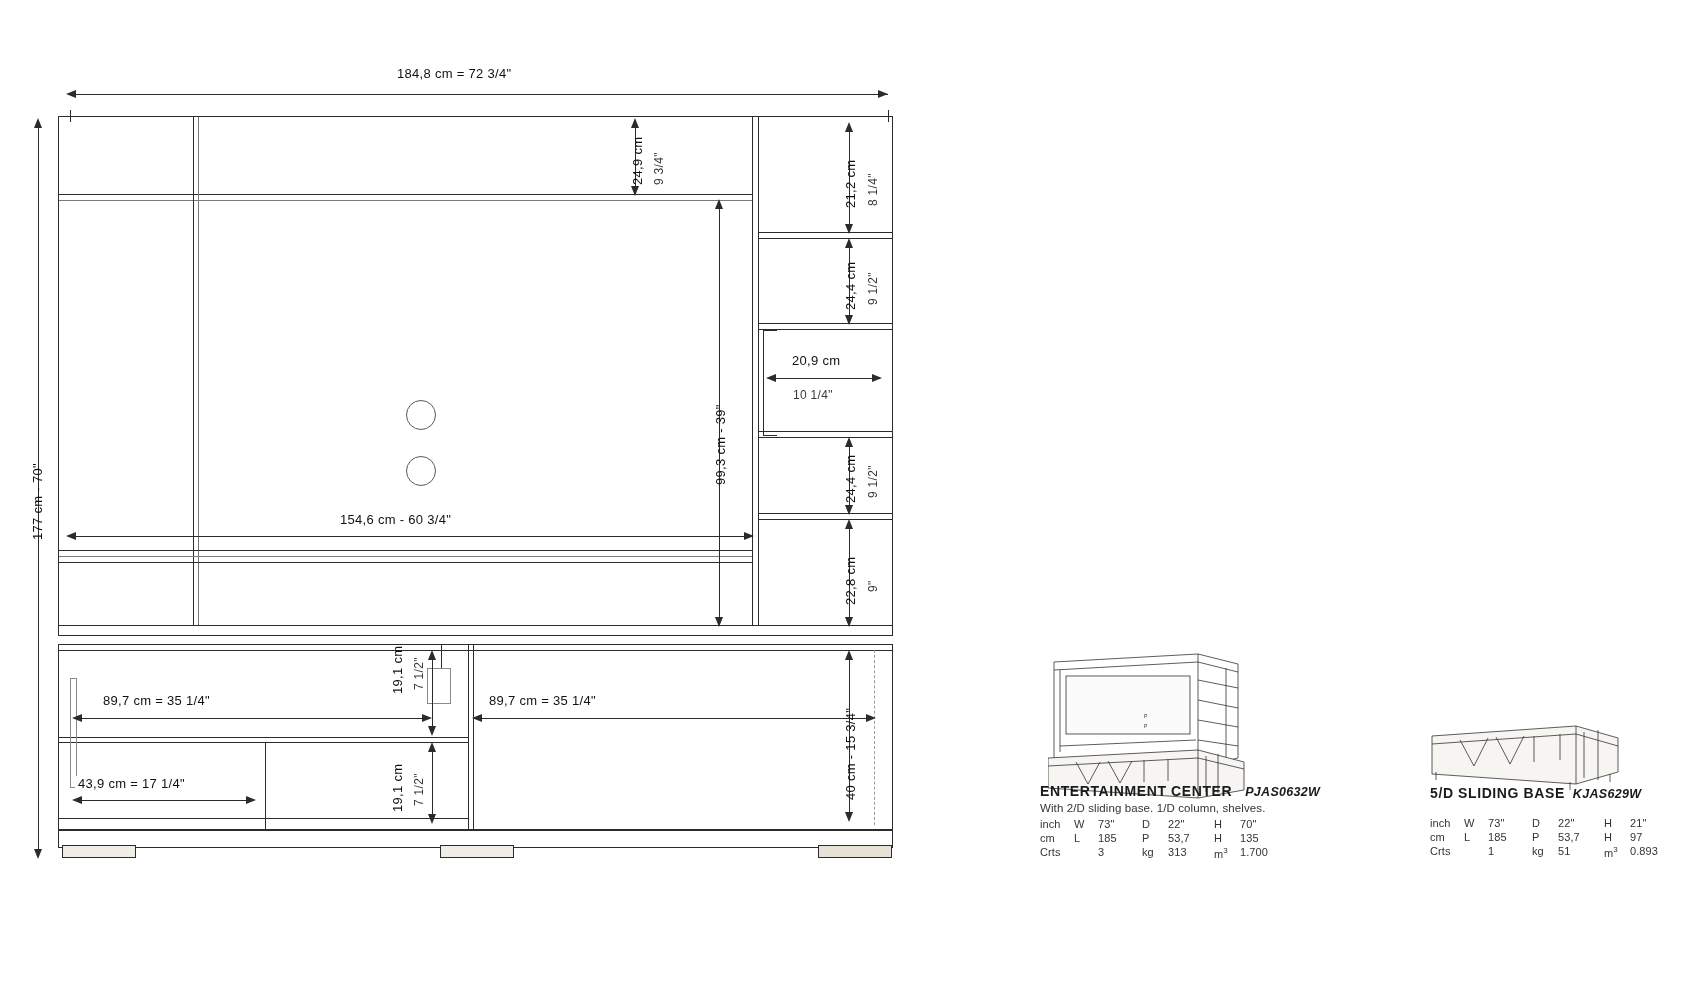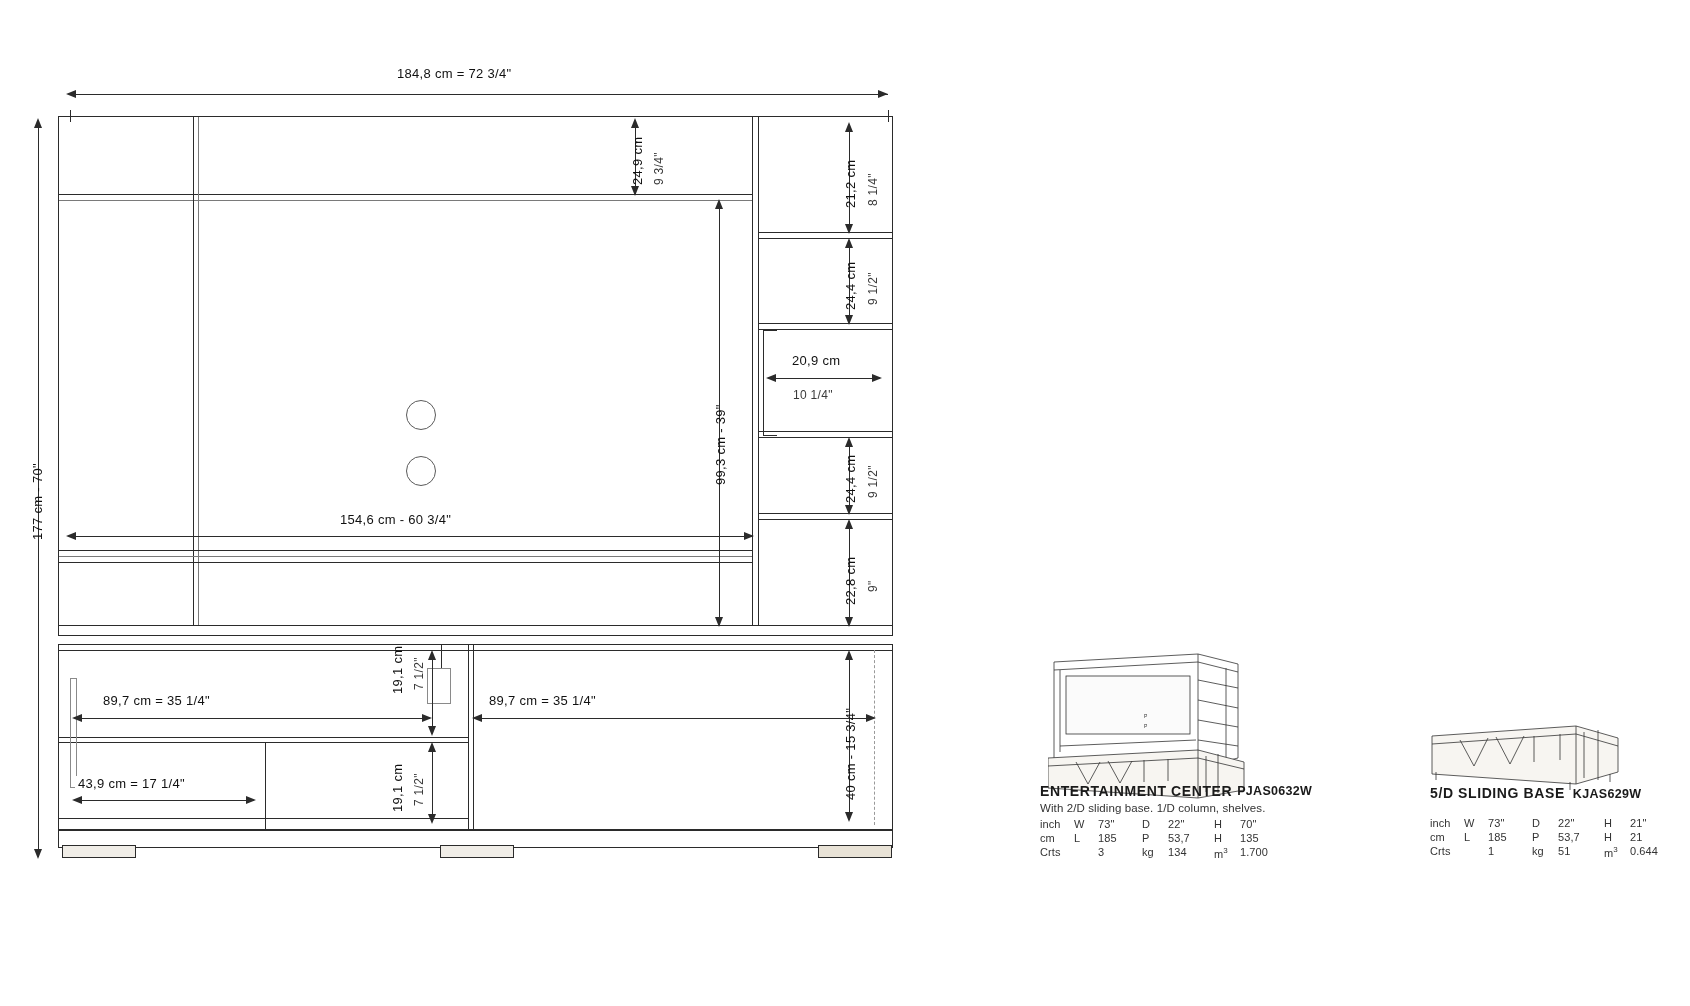--- a/index.html
+++ b/index.html
@@ -25,21 +25,21 @@
   .ah-l{border-top:4px solid transparent;border-bottom:4px solid transparent;border-right:10px solid #2b2b2b;}
   .ah-r{border-top:4px solid transparent;border-bottom:4px solid transparent;border-left:10px solid #2b2b2b;}
   .ah-u{border-left:4px solid transparent;border-right:4px solid transparent;border-bottom:10px solid #2b2b2b;}
   .ah-d{border-left:4px solid transparent;border-right:4px solid transparent;border-top:10px solid #2b2b2b;}
 
   .circ{position:absolute;border:1px solid #5a5a5a;border-radius:50%;}
 
   
   .card{position:absolute;}
   .card .title{font-weight:bold;font-size:14px;letter-spacing:.6px;}
-  .card .code{font-weight:bold;font-size:12.5px;letter-spacing:.3px;}
+  .card .code{font-weight:bold;font-size:12.5px;letter-spacing:.3px;font-style:italic;}
   .card .sub{font-size:11.5px;color:#333;margin-top:3px;letter-spacing:.1px;}
   .spec{font-size:11px;color:#333;display:flex;margin-top:2px;letter-spacing:.1px;}
   .spec span{display:inline-block;}
   .c1{width:34px;}
   .c2{width:24px;}
   .c3{width:44px;}
   .c4{width:26px;}
   .c5{width:46px;}
   .c6{width:26px;}
   .c7{width:auto;}
@@ -215,21 +215,21 @@
         <path d="M96 110 L96 132 M120 109 L120 131"></path>
         <path d="M158 106 L158 142 M170 104 L170 143"></path>
       </g>
       <g fill="#333" font-size="5" font-family="Liberation Sans">
         <text x="96" y="68">P</text>
           <text x="96" y="78">P</text>
       </g>
     </svg>
 
     <div style="position:absolute;left:0;top:128px;width:330px;">
-      <div style="display:flex;align-items:center;gap:5px;">
+      <div style="display:flex;align-items:flex-end;gap:13px;">
         <span class="title">ENTERTAINMENT CENTER</span>
         <span class="code">PJAS0632W</span>
       </div>
       <div class="sub">With 2/D sliding base. 1/D column, shelves.</div>
       <div style="margin-top:4px;">
         <div class="spec">
           <span class="c1">inch</span>
           <span class="c2">W</span>
           <span class="c3">73"</span>
           <span class="c4">D</span>
@@ -244,21 +244,21 @@
           <span class="c4">P</span>
           <span class="c5">53,7</span>
           <span class="c6">H</span>
           <span class="c7">135</span>
         </div>
         <div class="spec">
           <span class="c1">Crts</span>
           <span class="c2"></span>
           <span class="c3">3</span>
           <span class="c4">kg</span>
-          <span class="c5">134</span>
+          <span class="c5">313</span>
           <span class="c6">m<sup>3</sup></span>
           <span class="c7">1.700</span>
         </div>
       </div>
     </div>
   </div>
 
   <div class="card" style="left:1430px;top:730px;width:250px;">
     <svg width="190" height="80" viewBox="0 0 190 80" style="position:absolute;left:0;top:-10px;">
       <g fill="none" stroke="#333" stroke-width="0.8">
@@ -286,28 +286,28 @@
           <span class="c6">H</span>
           <span class="c7">21"</span>
         </div>
         <div class="spec">
           <span class="c1">cm</span>
           <span class="c2">L</span>
           <span class="c3">185</span>
           <span class="c4">P</span>
           <span class="c5">53,7</span>
           <span class="c6">H</span>
-          <span class="c7">21</span>
+          <span class="c7">97</span>
         </div>
         <div class="spec">
           <span class="c1">Crts</span>
           <span class="c2"></span>
           <span class="c3">1</span>
           <span class="c4">kg</span>
           <span class="c5">51</span>
           <span class="c6">m<sup>3</sup></span>
-          <span class="c7">0.644</span>
+          <span class="c7">0.893</span>
         </div>
       </div>
     </div>
   </div>
 
 </div>
 
 </body></html>

